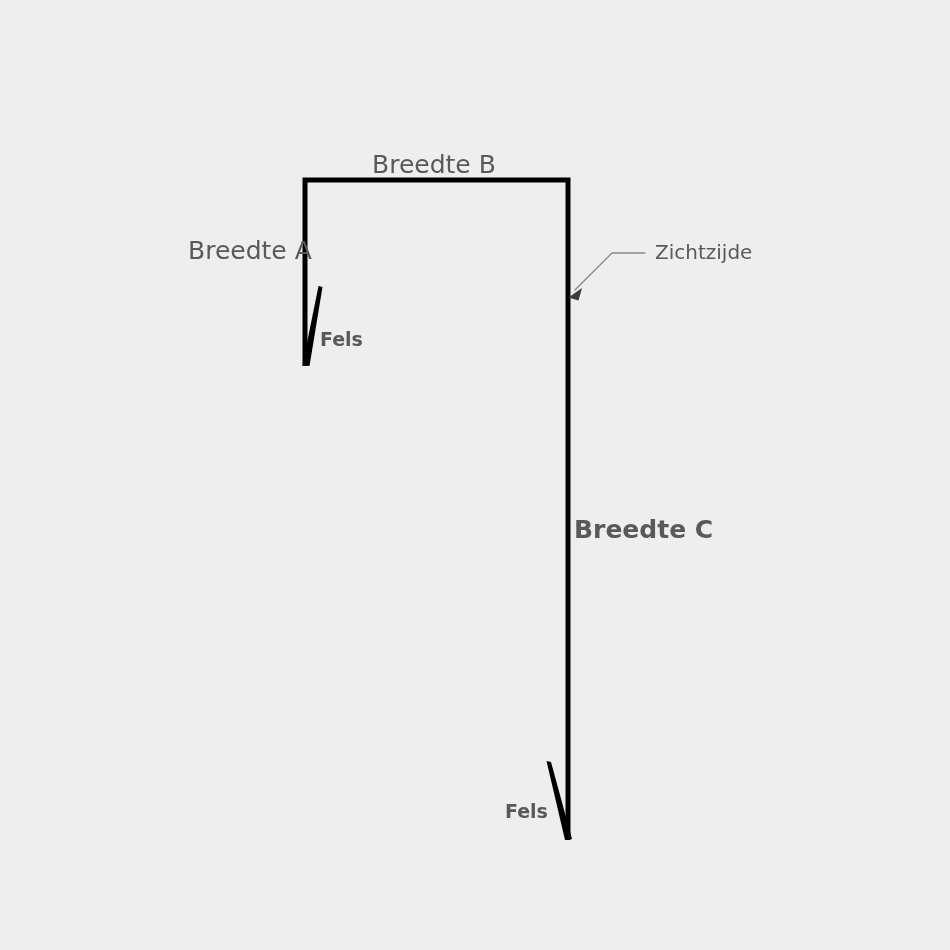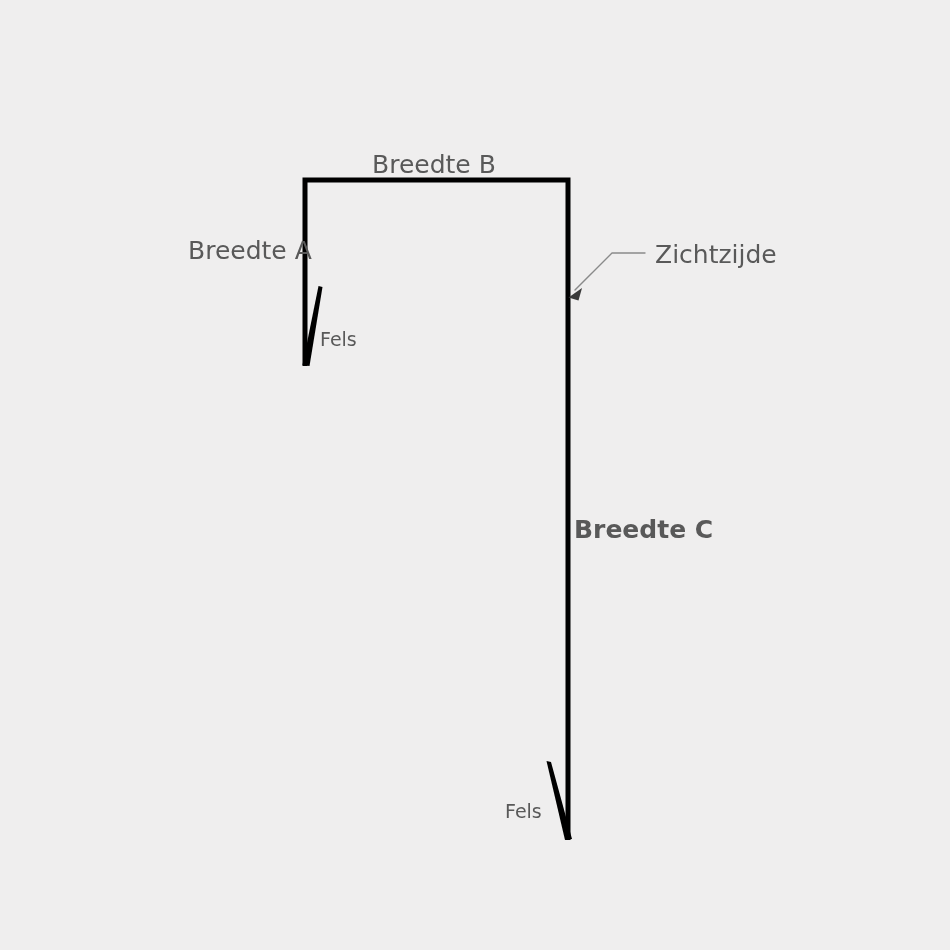--- a/index.html
+++ b/index.html
@@ -33,24 +33,25 @@
     color: #595959;
     font-family: "DejaVu Sans", sans-serif;
     white-space: nowrap;
     line-height: 1;
     -webkit-font-smoothing: antialiased;
   }
   .label-dim {
     font-size: 25px;
   }
   .label-note {
-    font-size: 25px;
+    font-size: 20px;
   }
   .label-fels {
     font-size: 19px;
+    font-weight: bold;
   }
 
   
   #label-breedte-b {
     left: 372px;
     top: 152px;
   }
   #label-breedte-a {
     left: 160px;
     top: 238px;

